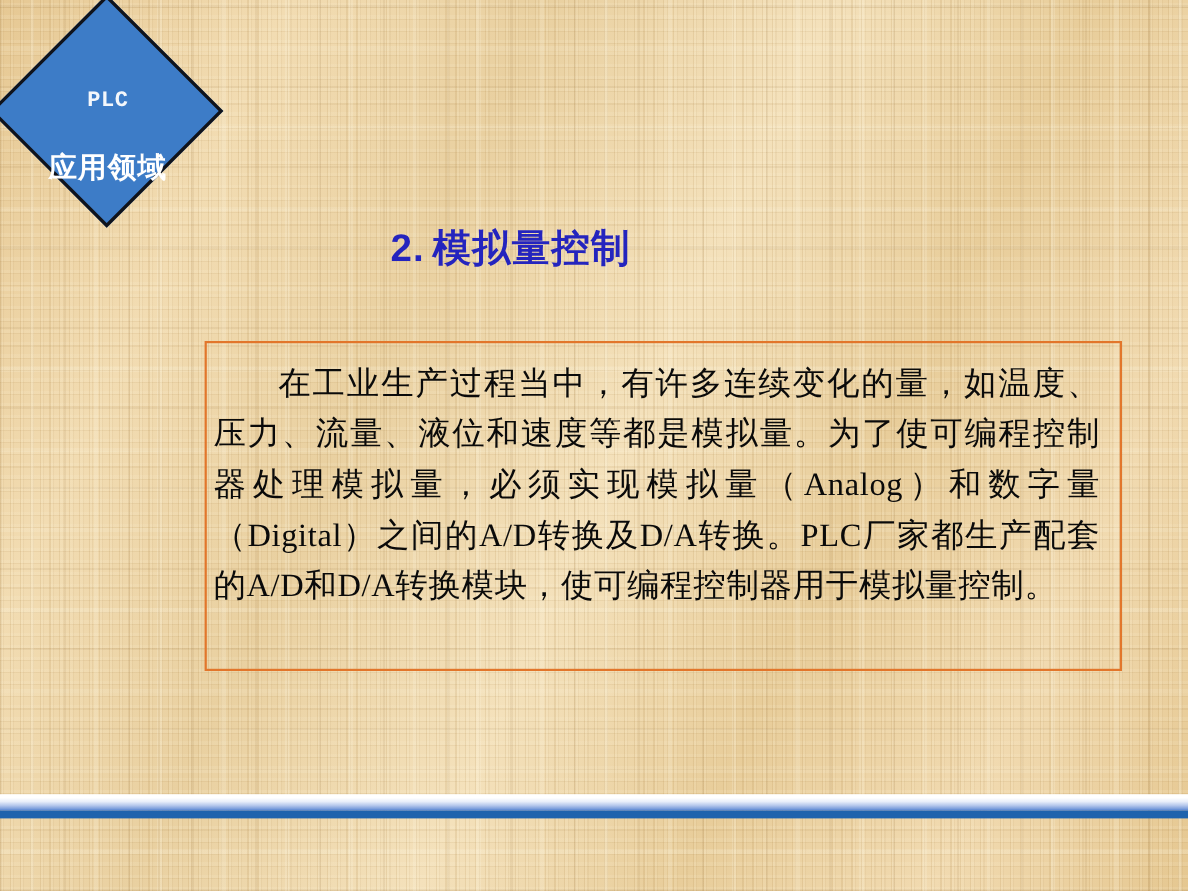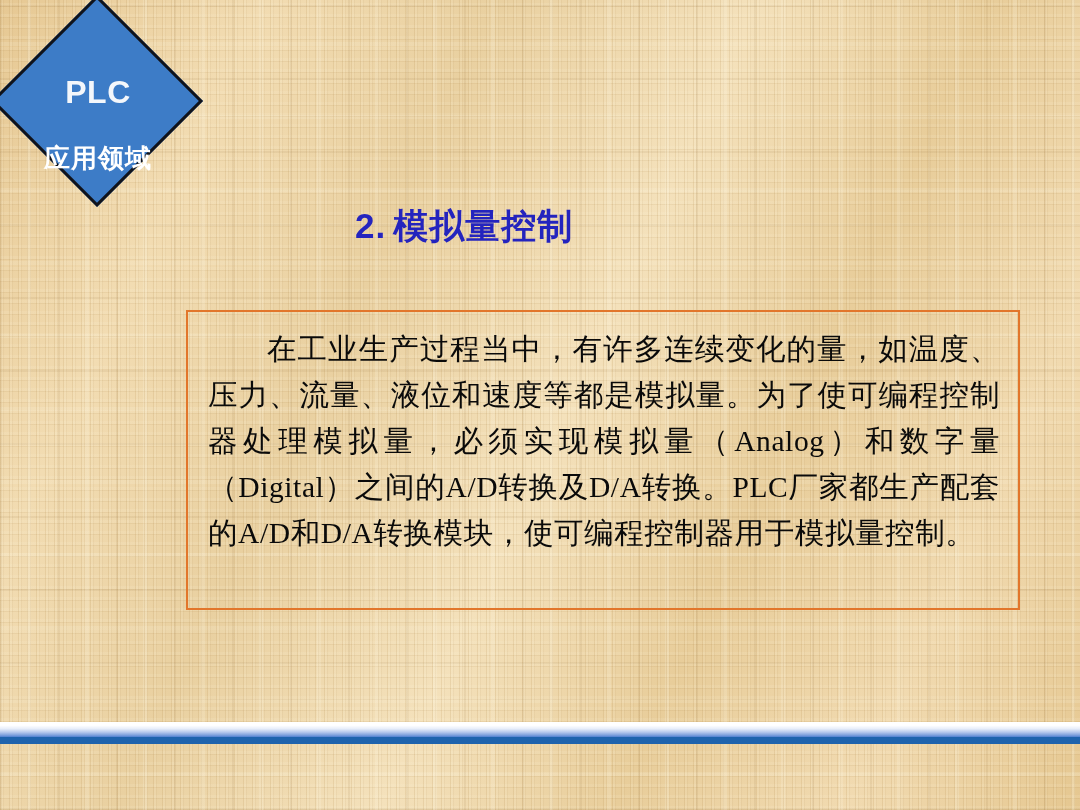--- a/index.html
+++ b/index.html
@@ -93,23 +93,23 @@
     top: 0;
     width: 196px;
     height: 204px;
     display: flex;
     flex-direction: column;
     align-items: center;
     justify-content: center;
     pointer-events: none;
   }
   #badge .badge-plc {
-    font-family: Liberation Sans, sans-serif;
-    font-weight: bold;
-    font-size: 32px;
+    font-family: Liberation Mono, monospace;
+    font-weight: bold;
+    font-size: 20px;
     color: #f4f7fb;
     line-height: 1;
     margin-bottom: 16px;
     letter-spacing: 0.5px;
     margin-top: 42px;
   }
   #badge .badge-sub {
     font-family: "Liberation Sans", "DejaVu Sans", sans-serif;
     font-weight: bold;
     font-size: 26px;
@@ -151,21 +151,21 @@
 
   
   #bodybox {
     position: absolute;
     left: 186px;
     top: 310px;
     width: 834px;
     height: 300px;
     border: 2px solid #e2762b;
     box-sizing: border-box;
-    padding: 14px 18px 10px 20px;
+    padding: 14px 18px 10px 6px;
   }
   #bodybox .body-text {
     font-family: "Liberation Serif", "DejaVu Serif", serif;
     font-size: 29.5px;
     line-height: 46px;
     color: #0a0a0a;
     text-indent: 59px;
     text-align: justify;
     text-justify: inter-ideograph;
     letter-spacing: 0.6px;

